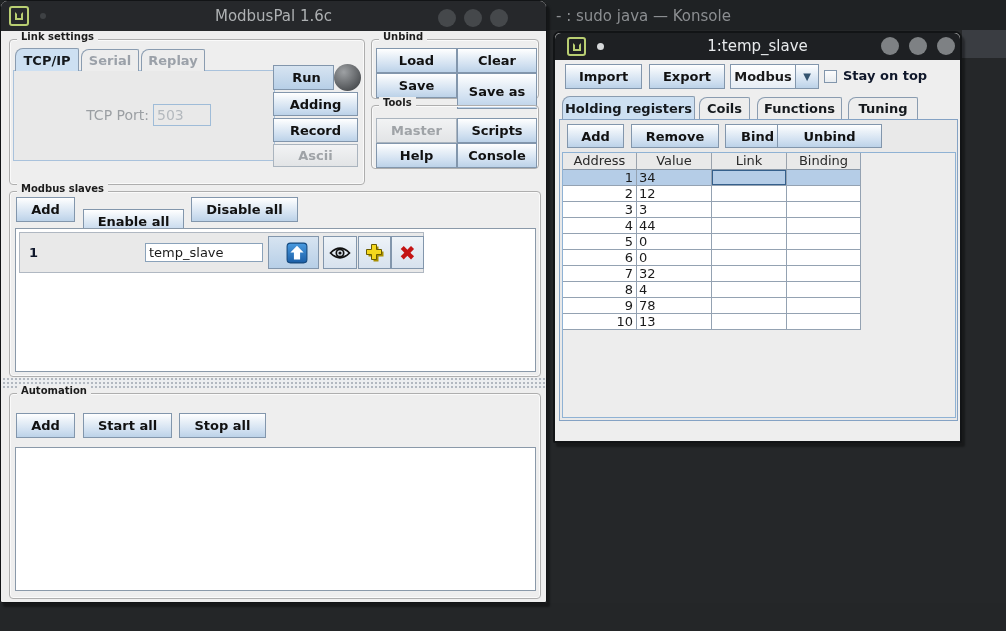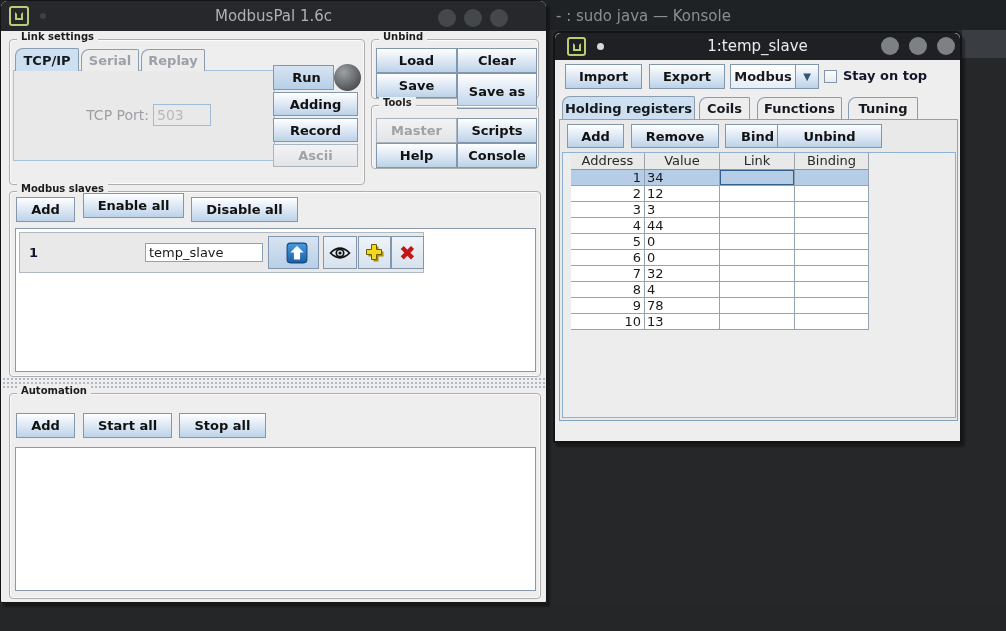--- a/index.html
+++ b/index.html
@@ -60,21 +60,21 @@
          border:1px solid #8a9cb0; border-bottom:none; border-radius:8px 2px 0 0; z-index:2; }
   .tab-sel { background:#cde0f2; height:23px; }
   .tab-dis { color:#9ba1a9; }
 
   
   .tfield { position:absolute; font-size:13px; font-family:"DejaVu Sans", sans-serif;
             border:1px solid #8aa2ba; background:#fff; padding:1px 3px; color:#1a1a1a; }
   .tfield-dis { background:#e9e9e9; border-color:#9fbcd8; color:#b4b9be; font-size:14px; }
 
   
-  .scrollpane { position:absolute; border:1px solid #8fb2d4; background:#ededed; overflow:hidden;padding-left:8px; }
+  .scrollpane { position:absolute; border:1px solid #8fb2d4; background:#ededed; overflow:hidden; }
   .thead { display:flex; width:298px; height:17px; }
   .thcell { background:#e9e9e9; border-right:1px solid #9aa2ac; border-bottom:1px solid #8a98a8;
             font-size:13px; color:#2a2a2a; text-align:center; line-height:16px; }
   .trow { display:flex; width:298px; height:16px; background:#ffffff; border-bottom:1px solid #94a2b2; }
   .trow.selected { background:#b5cde7; }
   .tcell { border-right:1px solid #94a2b2; font-size:13px; line-height:15px; overflow:hidden; }
   .c-address { width:74px; text-align:right; padding-right:3px; }
   .c-value { width:75px; padding-left:2px; }
   .c-name { width:75px; }
   .c-binding { width:74px; border-right:1px solid #94a2b2; }
@@ -148,21 +148,21 @@
   </div>
   <div class="btn btn-disabled" style="left:375px; top:117px; width:81px; height:25px">Master</div>
   <div class="btn" style="left:456px; top:117px; width:80px; height:25px">Scripts</div>
   <div class="btn" style="left:375px; top:142px; width:81px; height:25px">Help</div>
   <div class="btn" style="left:456px; top:142px; width:80px; height:25px">Console</div>
 
   <div class="group" style="left:8px; top:190px; width:532px; height:186px">
     <span class="group-title">Modbus slaves</span>
   </div>
   <div class="btn" style="left:15px; top:196px; width:59px; height:25px">Add</div>
-  <div class="btn" style="left:82px; top:192px; width:101px; height:25px">Enable all</div>
+  <div class="btn" style="left:82px; top:208px; width:101px; height:25px">Enable all</div>
   <div class="btn" style="left:190px; top:196px; width:107px; height:25px">Disable all</div>
   <div class="white-panel" style="left:14px; top:227px; width:521px; height:144px"></div>
 
   <div class="abs" style="left:18px; top:231px; width:405px; height:41px; background:#e9e9e9; border:1px solid #b0b8c2"></div>
   <span class="bold-label" style="left:28px; top:244px">1</span>
   <input class="tfield" style="left: 144px; top: 242px; width: 118px; height: 19px;" value="temp_slave">
   <div class="btn btn-toggled" style="left:267px; top:235px; width:51px; height:33px">
     <svg width="22" height="22" viewBox="0 0 20 20">
       <defs>
           <linearGradient id="gArr" x1="0" y1="0" x2="0" y2="1">

